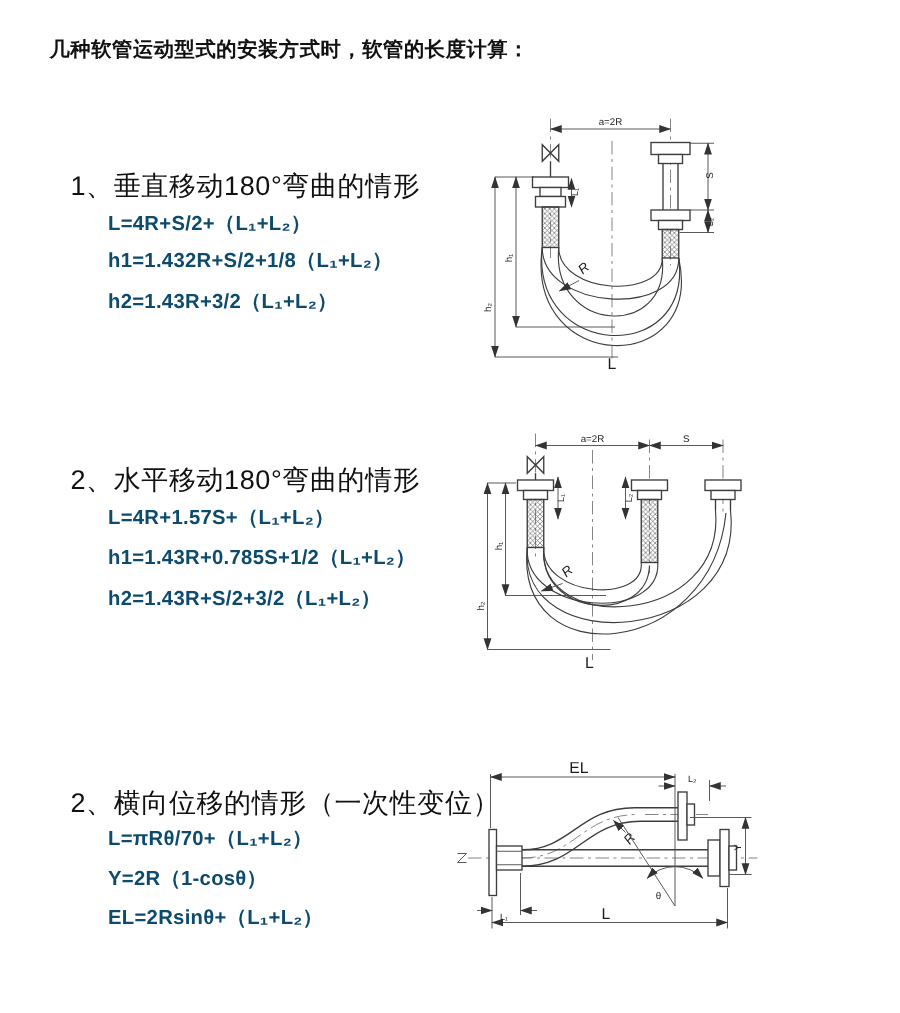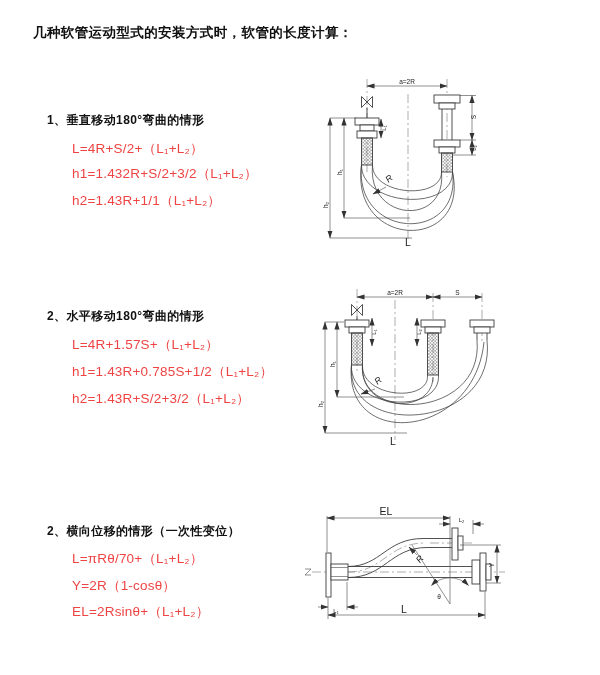--- a/index.html
+++ b/index.html
@@ -3,22 +3,22 @@
 <meta charset="utf-8">
 <style>
   html,body{margin:0;padding:0;}
   body{
     width:600px;height:675px;position:relative;background:#ffffff;
     font-family:"Liberation Sans","DejaVu Sans",sans-serif;color:#111;
     overflow:hidden;
   }
   .abs{position:absolute;text-align:center;}
   .title{font-size:13.5px;font-weight:700;letter-spacing:.4px;white-space:nowrap;}
-  .heading{font-size:12px;font-weight:700;letter-spacing:.4px;white-space:nowrap;}
-  .formula{font-size:13.5px;font-weight:400;letter-spacing:.2px;color:#ef4444;white-space:nowrap;}
+  .heading{font-size:18px;font-weight:400;letter-spacing:.4px;white-space:nowrap;}
+  .formula{font-size:13.5px;font-weight:700;letter-spacing:.2px;color:#0c4a6e;white-space:nowrap;}
   svg.diagram{position:absolute;overflow:visible;}
   svg text{fill:#1c1c1c;font-family:"Liberation Sans","DejaVu Sans",sans-serif;}
   .ol{stroke:#3d3d3d;stroke-width:.9;fill:none;}
   .hl{stroke:#3d3d3d;stroke-width:.75;fill:none;}
   .th{stroke:#555;stroke-width:.65;fill:none;}
   .cl{stroke:#777;stroke-width:.6;fill:none;stroke-dasharray:9 3 2 3;}
   .fit{fill:#fff;stroke:#3d3d3d;stroke-width:.9;}
   .braid{fill:url(#braidpat);stroke:#3d3d3d;stroke-width:.9;}
   .dimtxt{font-size:6.5px;}
   .dimtxt-s{font-size:6px;}
@@ -36,22 +36,22 @@
     <marker id="m-ar" viewBox="0 0 8 6" markerWidth="8" markerHeight="6" refX="7.5" refY="3" orient="auto-start-reverse" markerUnits="userSpaceOnUse">
       <path d="M0,0.4 L8,3 L0,5.6 Z" fill="#333"></path>
     </marker>
   </defs>
 </svg>
 
 <div class="abs title" style="left:33px;top:24px">几种软管运动型式的安装方式时，软管的长度计算：</div>
 
 <div class="abs heading" style="left:47px;top:112px">1、垂直移动180°弯曲的情形</div>
 <div class="abs formula" style="left:72px;top:140px">L=4R+S/2+（L₁+L₂）</div>
-<div class="abs formula" style="left:72px;top:165px">h1=1.432R+S/2+3/2（L₁+L₂）</div>
-<div class="abs formula" style="left:72px;top:192px">h2=1.43R+1/1（L₁+L₂）</div>
+<div class="abs formula" style="left:72px;top:165px">h1=1.432R+S/2+1/8（L₁+L₂）</div>
+<div class="abs formula" style="left:72px;top:192px">h2=1.43R+3/2（L₁+L₂）</div>
 
 <div class="abs heading" style="left:47px;top:308px">2、水平移动180°弯曲的情形</div>
 <div class="abs formula" style="left:72px;top:336px">L=4R+1.57S+（L₁+L₂）</div>
 <div class="abs formula" style="left:72px;top:363px">h1=1.43R+0.785S+1/2（L₁+L₂）</div>
 <div class="abs formula" style="left:72px;top:390px">h2=1.43R+S/2+3/2（L₁+L₂）</div>
 
 <div class="abs heading" style="left:47px;top:523px">2、横向位移的情形（一次性变位）</div>
 <div class="abs formula" style="left:72px;top:550px">L=πRθ/70+（L₁+L₂）</div>
 <div class="abs formula" style="left:72px;top:577px">Y=2R（1-cosθ）</div>
 <div class="abs formula" style="left:72px;top:603px">EL=2Rsinθ+（L₁+L₂）</div>

